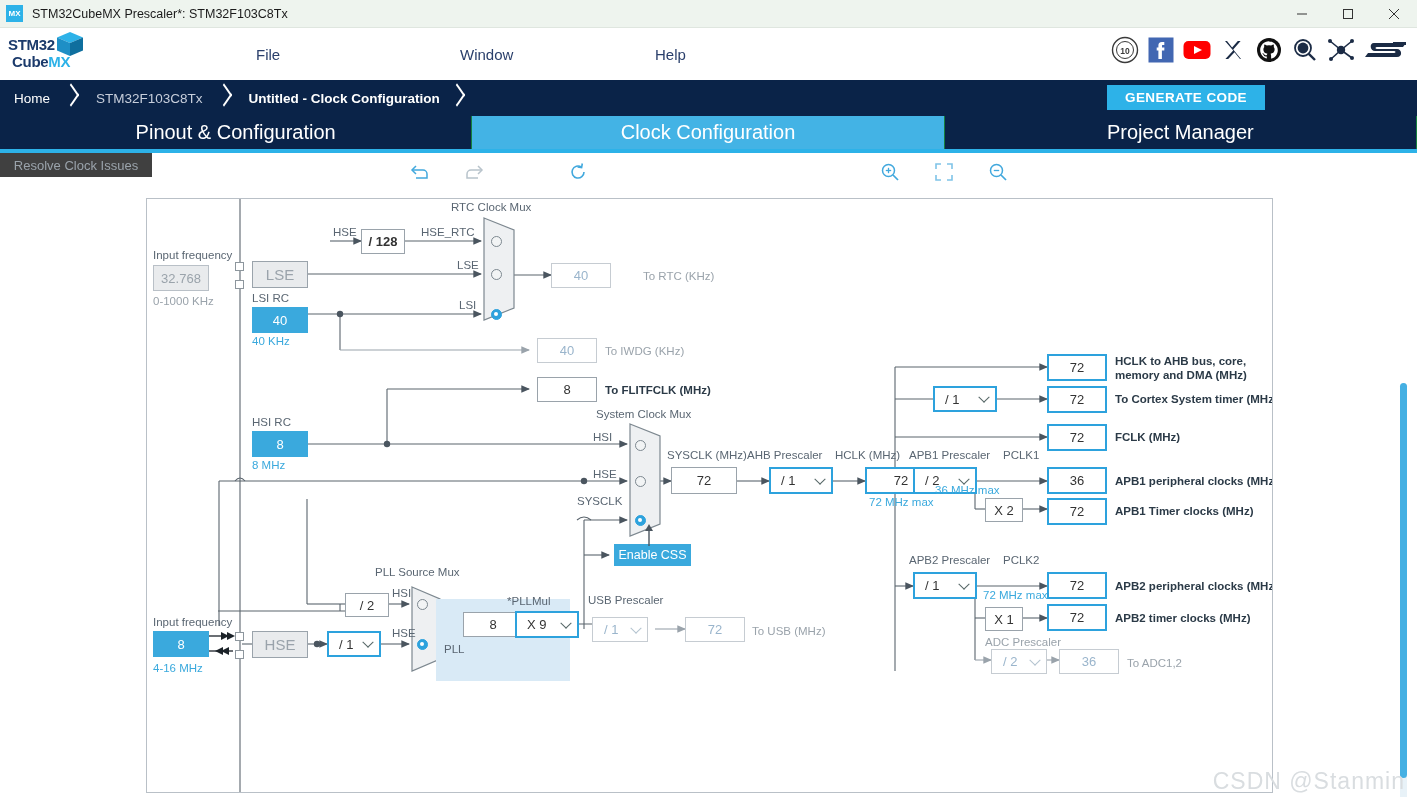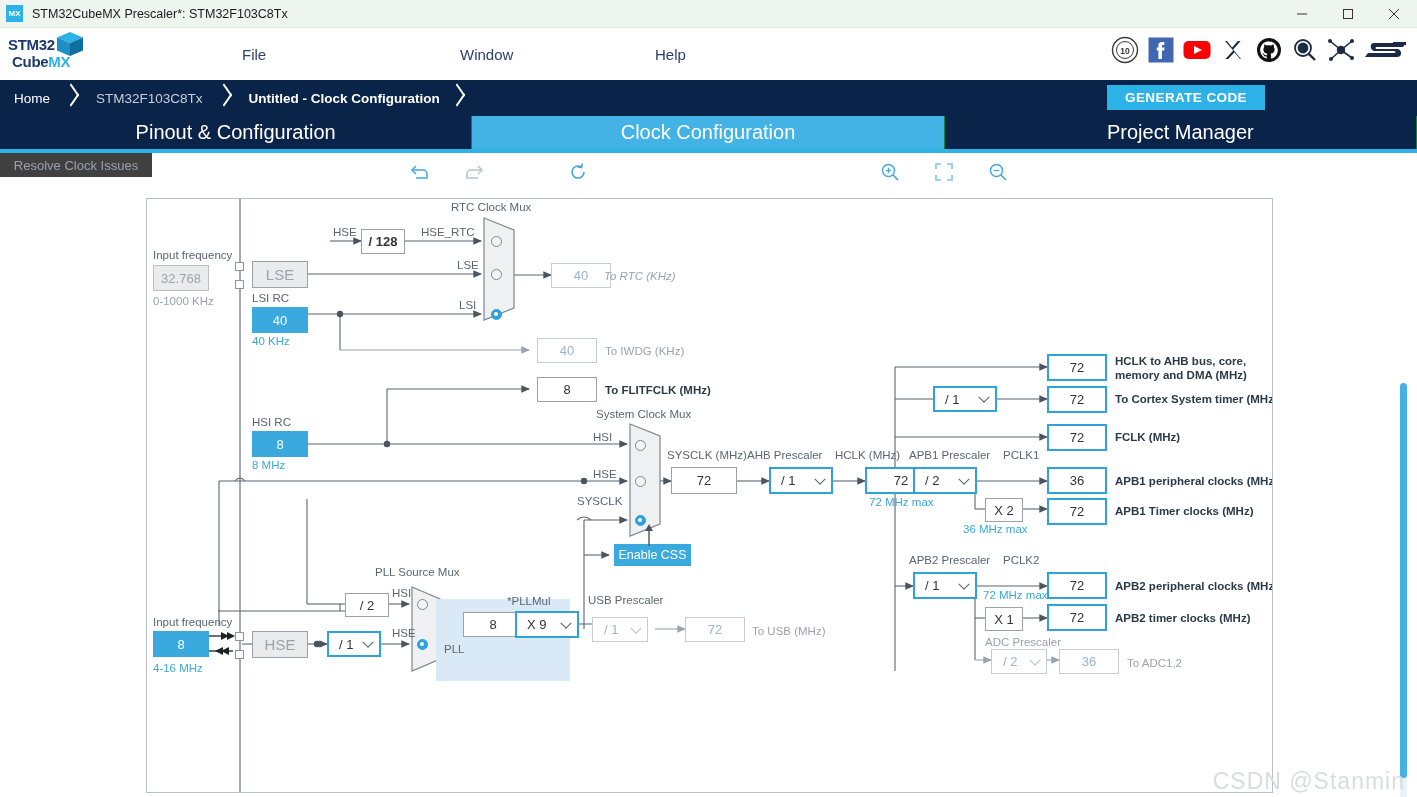--- a/index.html
+++ b/index.html
@@ -42,21 +42,21 @@
   }
   .logo-l1 { position:absolute; left:0; top:4px; font-size:15px; font-weight:bold; color:#1b3a6b; letter-spacing:-0.3px;}
   .logo-l2 { position:absolute; left:4px; top:21px; font-size:15px; font-weight:bold; color:#2db2e8; letter-spacing:-0.3px;}
   .logo-l2 .dk { color:#1b3a6b; }
   .logo-cube { position:absolute; left:47px; top:-1px; width:30px; height:26px; }
 
   .menu-item {
     font-size: 15px; color: #2a3f6b; cursor: default;
     padding: 4px 10px;
   }
-  #menu-file { position:absolute; left: 232px; }
+  #menu-file { position:absolute; left: 246px; }
   #menu-window { position:absolute; left: 450px; }
   #menu-help { position:absolute; left: 645px; }
 
   #social-icons { position:absolute; right: 8px; top: 8px; display:flex; align-items:center; gap:8px; }
   .sicon { width: 28px; height: 28px; display:flex; align-items:center; justify-content:center; }
 
   
   #breadcrumb {
     height: 36px; width: 100%; background: #0a2348;
     display: flex; align-items: center; position: relative;
@@ -472,21 +472,21 @@
       <svg class="mux" style="left:336px; top:18px; width:32px; height:104px;" viewBox="0 0 32 104">
         <polygon points="1,1 31,13 31,91 1,103" fill="#eef0f2" stroke="#7d8890" stroke-width="1.2"></polygon>
       </svg>
       <div class="pin" style="left:344px; top:37px;"></div>
       <div class="pin" style="left:344px; top:70px;"></div>
       <div class="pin on" style="left:344px; top:110px;"></div>
       <div class="lbl" style="left:310px; top:60px;">LSE</div>
       <div class="lbl" style="left:312px; top:100px;">LSI</div>
 
       <div class="vbox dis" style="left:404px; top:64px; width:60px; height:25px;">40</div>
-      <div class="lbl grey" style="left:457px; top:71px;font-style:italic;">To RTC (KHz)</div>
+      <div class="lbl grey" style="left:496px; top:71px;">To RTC (KHz)</div>
 
       <div class="vbox dis" style="left:390px; top:139px; width:60px; height:25px;">40</div>
       <div class="lbl grey" style="left:458px; top:146px;">To IWDG (KHz)</div>
 
       <div class="vbox" style="left:390px; top:178px; width:60px; height:25px;">8</div>
       <div class="lbl dark" style="left:458px; top:185px;">To FLITFCLK (MHz)</div>
 
       <div class="lbl" style="left:105px; top:217px;">HSI RC</div>
       <div class="vbox osc" style="left:105px; top:232px; width:56px; height:26px;">8</div>
       <div class="lbl blue" style="left:105px; top:260px;">8 MHz</div>
@@ -583,21 +583,21 @@
 
       <div class="vbox hl" style="left:900px; top:225px; width:60px; height:27px;">72</div>
       <div class="lbl dark" style="left:968px; top:232px;">FCLK (MHz)</div>
 
       <div class="lbl" style="left:762px; top:250px;">APB1 Prescaler</div>
       <div class="sel" style="left:766px; top:268px; width:64px; height:27px;">
         <span>/ 2</span>
         <span class="arr"></span>
       </div>
       <div class="lbl" style="left:856px; top:250px;">PCLK1</div>
-      <div class="lbl blue" style="left:816px; top:285px;margin-top:39px;">36 MHz max</div>
+      <div class="lbl blue" style="left:788px; top:285px;">36 MHz max</div>
       <div class="vbox hl" style="left:900px; top:268px; width:60px; height:27px;">36</div>
       <div class="lbl dark" style="left:968px; top:276px;">APB1 peripheral clocks (MHz)</div>
       <div class="vbox" style="left:838px; top:299px; width:38px; height:24px;">X 2</div>
       <div class="vbox hl" style="left:900px; top:299px; width:60px; height:27px;">72</div>
       <div class="lbl dark" style="left:968px; top:306px;">APB1 Timer clocks (MHz)</div>
 
       <div class="lbl" style="left:762px; top:355px;">APB2 Prescaler</div>
       <div class="sel" style="left:766px; top:373px; width:64px; height:27px;">
         <span>/ 1</span>
         <span class="arr"></span>

